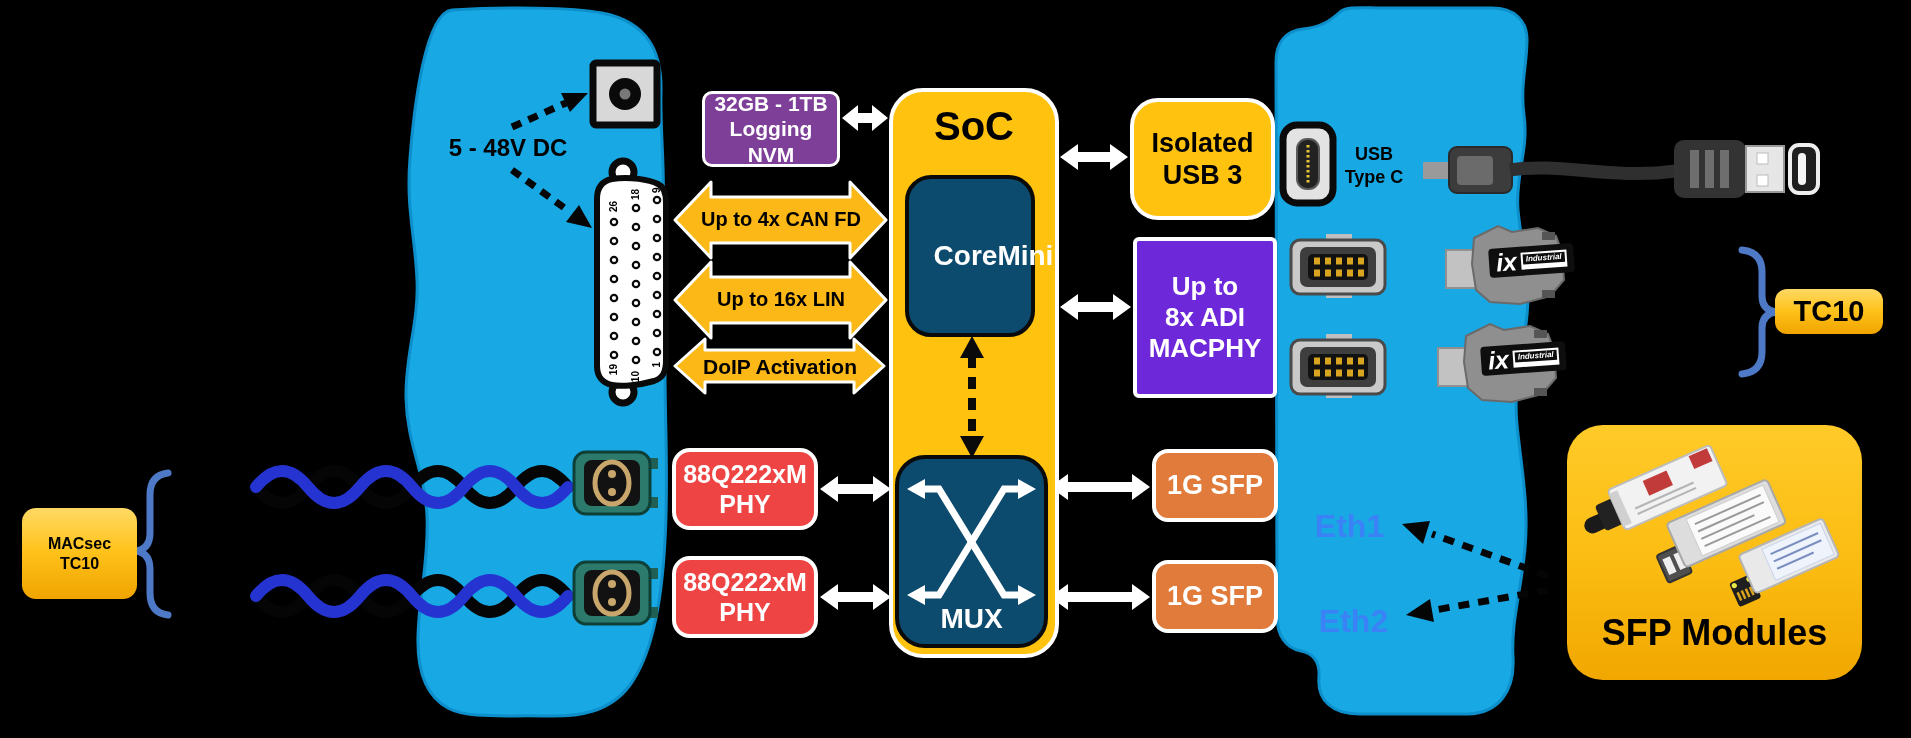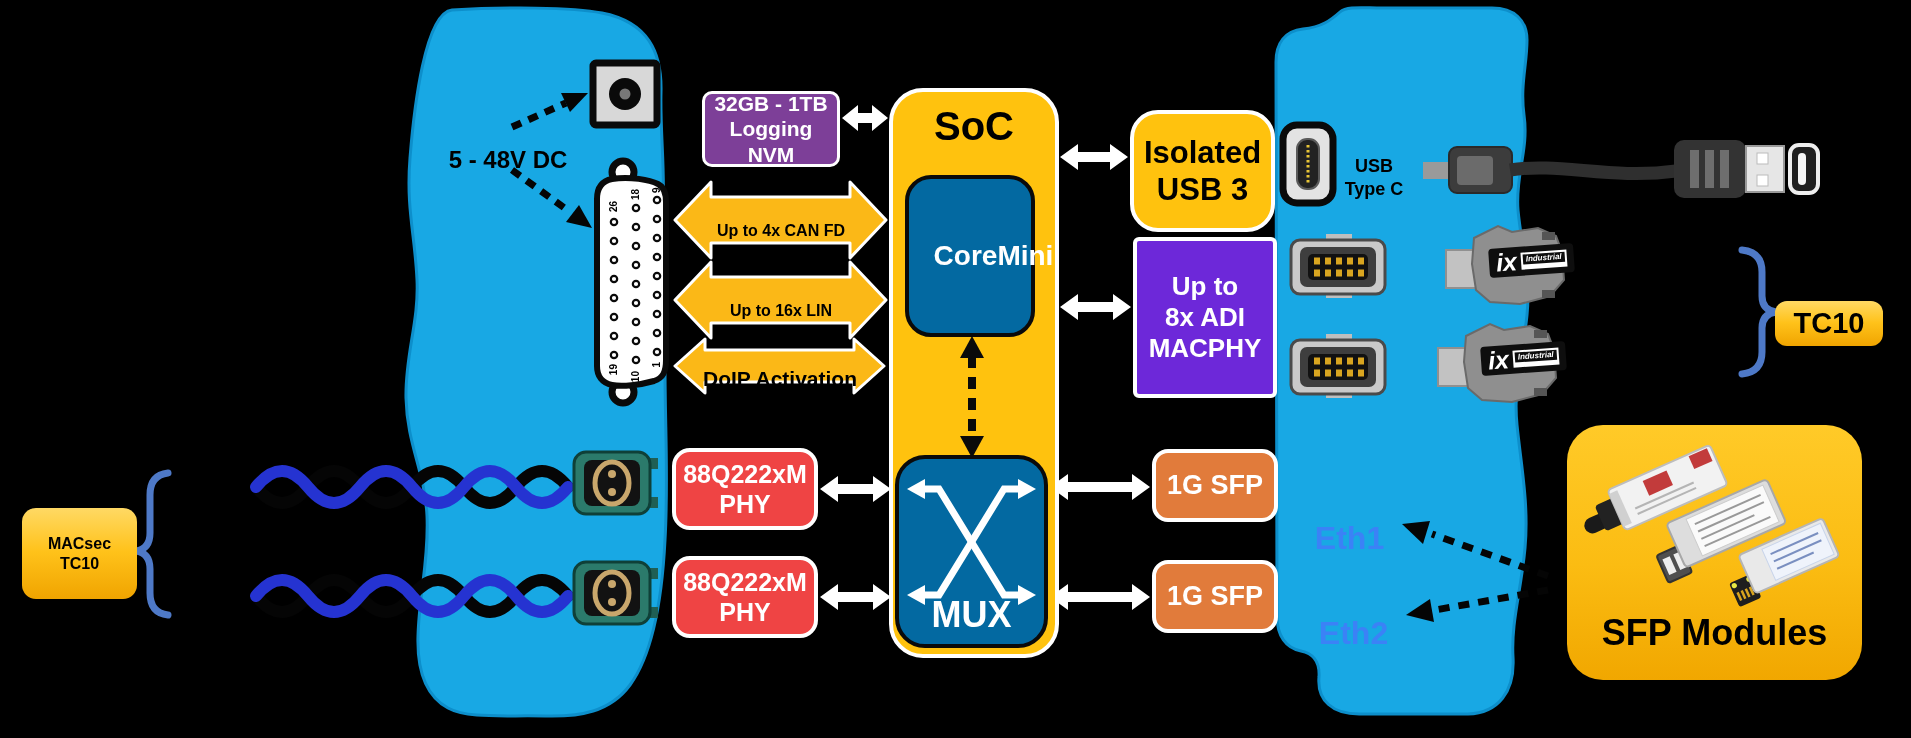--- a/index.html
+++ b/index.html
@@ -1,43 +1,43 @@
 <!DOCTYPE html>
 <html><head>
 <meta charset="utf-8">
 <style>
   html,body{margin:0;padding:0;background:#000;}
   .stage{position:relative;width:1911px;height:738px;background:#000;overflow:hidden;
          font-family:"Liberation Sans",sans-serif;}
   .stage svg{position:absolute;left:0;top:0;}
   svg text{font-family:"Liberation Sans",sans-serif;font-weight:bold;}
   .lbl{position:absolute;display:flex;align-items:center;justify-content:center;
-       font-weight:bold;color:#000;text-align:right;line-height:1.12;margin-top:12px;}
+       font-weight:bold;color:#000;text-align:right;line-height:1.12;}
   .box{position:absolute;display:flex;flex-direction:column;align-items:center;justify-content:center;
        font-weight:bold;text-align:center;line-height:1.2;box-sizing:border-box;}
   .nvm{background:#7D3F98;color:#fff;border:3px solid #fff;border-radius:10px;font-size:21px;margin-top:8px;}
   .soc-box{background:#FFC20E;border:4px solid #fff;border-radius:34px;}
   .soc-title{position:absolute;top:10px;left:0;width:100%;text-align:center;
              font-size:40px;font-weight:bold;color:#000;}
-  .chip{background:#0369a1;color:#fff;border:4px solid #0A0A0A;padding-left:47px;}
+  .chip{background:#0c4a6e;color:#fff;border:4px solid #0A0A0A;padding-left:47px;}
   .coremini{border-radius:26px;font-size:28px;}
   .mux{border-radius:30px;}
   .mux-label{position:absolute;bottom:8px;left:0;width:100%;text-align:center;
-             font-size:36px;font-weight:bold;color:#fff;}
+             font-size:28px;font-weight:bold;color:#fff;}
   .greenbox{background:#ef4444;color:#fff;border:4px solid #fff;border-radius:18px;font-size:25px;}
-  .yellowbox{background:#FFC20E;color:#000;border:4px solid #fff;border-radius:28px;font-size:31px;margin-top:12px;}
+  .yellowbox{background:#FFC20E;color:#000;border:4px solid #fff;border-radius:28px;font-size:27px;}
   .macphy{background:#6d28d9;color:#fff;border:4px solid #fff;border-radius:6px;font-size:26px;}
   .orangebox{background:#E17B3B;color:#fff;border:4px solid #fff;border-radius:16px;font-size:27px;}
   .goldgrad{background:linear-gradient(180deg,#FFD964 0%,#FFC21A 48%,#F0A400 100%);
             color:#000;border-radius:12px;}
   .sfpmod-box{position:absolute;background:linear-gradient(180deg,#FFCA28 0%,#FBBC12 55%,#F1A700 100%);
               border-radius:36px;}
   .sfpmod-title{position:absolute;left:0;bottom:26px;width:100%;text-align:center;
                 font-size:36px;font-weight:bold;color:#000;}
-  .arrow-lbl{font-size:16px;}
+  .arrow-lbl{font-size:20px;}
   .doip-lbl{font-size:21px;}
   .eth{font-size:32px;color:#3b82f6;}
   .typec-lbl{font-size:18px;line-height:1.3;}
   .ix-label{position:absolute;display:flex;align-items:center;gap:4px;background:#0E0E0E;
             border-radius:4px;padding:2px 7px;transform:rotate(-4deg);}
   .ix-name{color:#fff;font-style:italic;font-weight:bold;font-size:25px;line-height:1;}
   .ix-sub{color:#fff;font-style:italic;font-weight:bold;font-size:8px;border:2px solid #fff;
           border-bottom-width:5px;padding:0 3px 1px 3px;line-height:1.2;}
 </style>
 </head>

